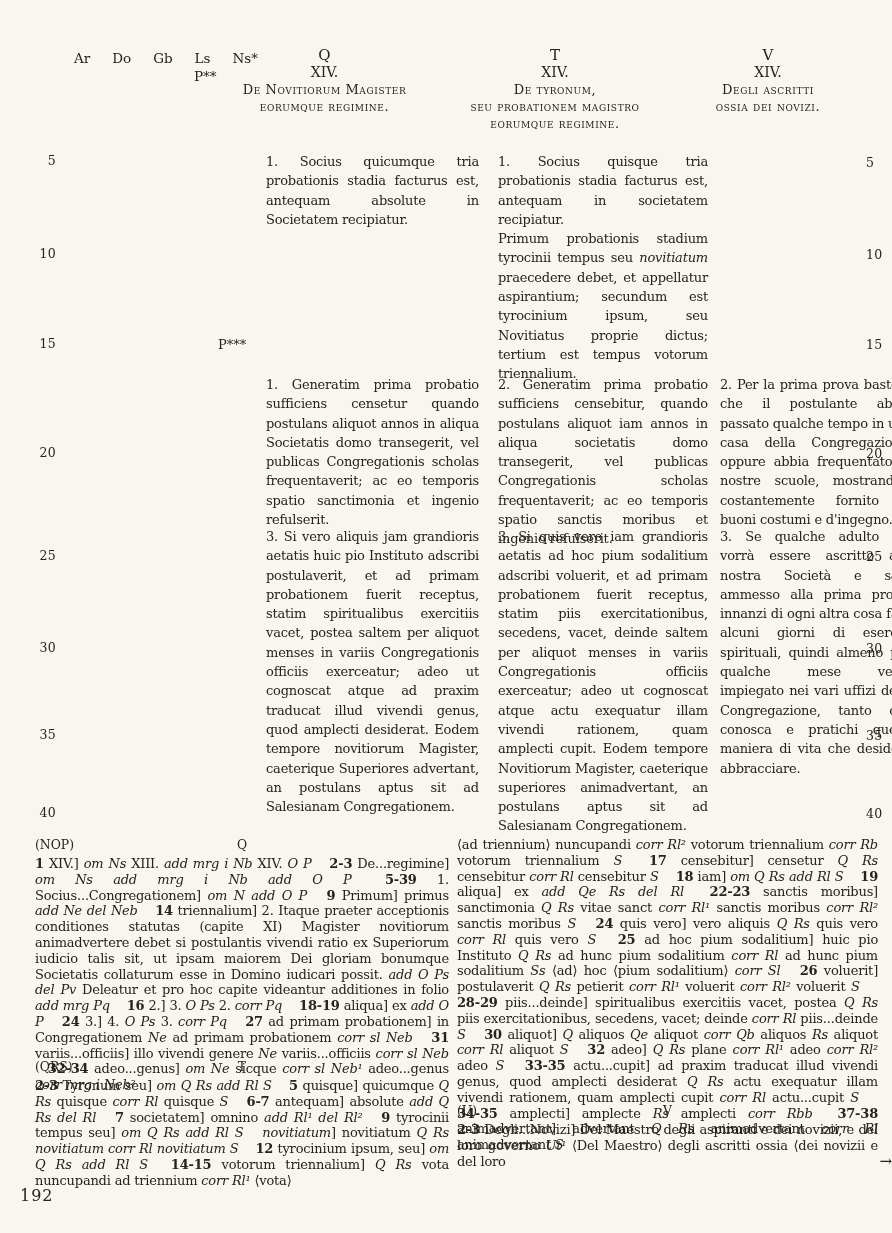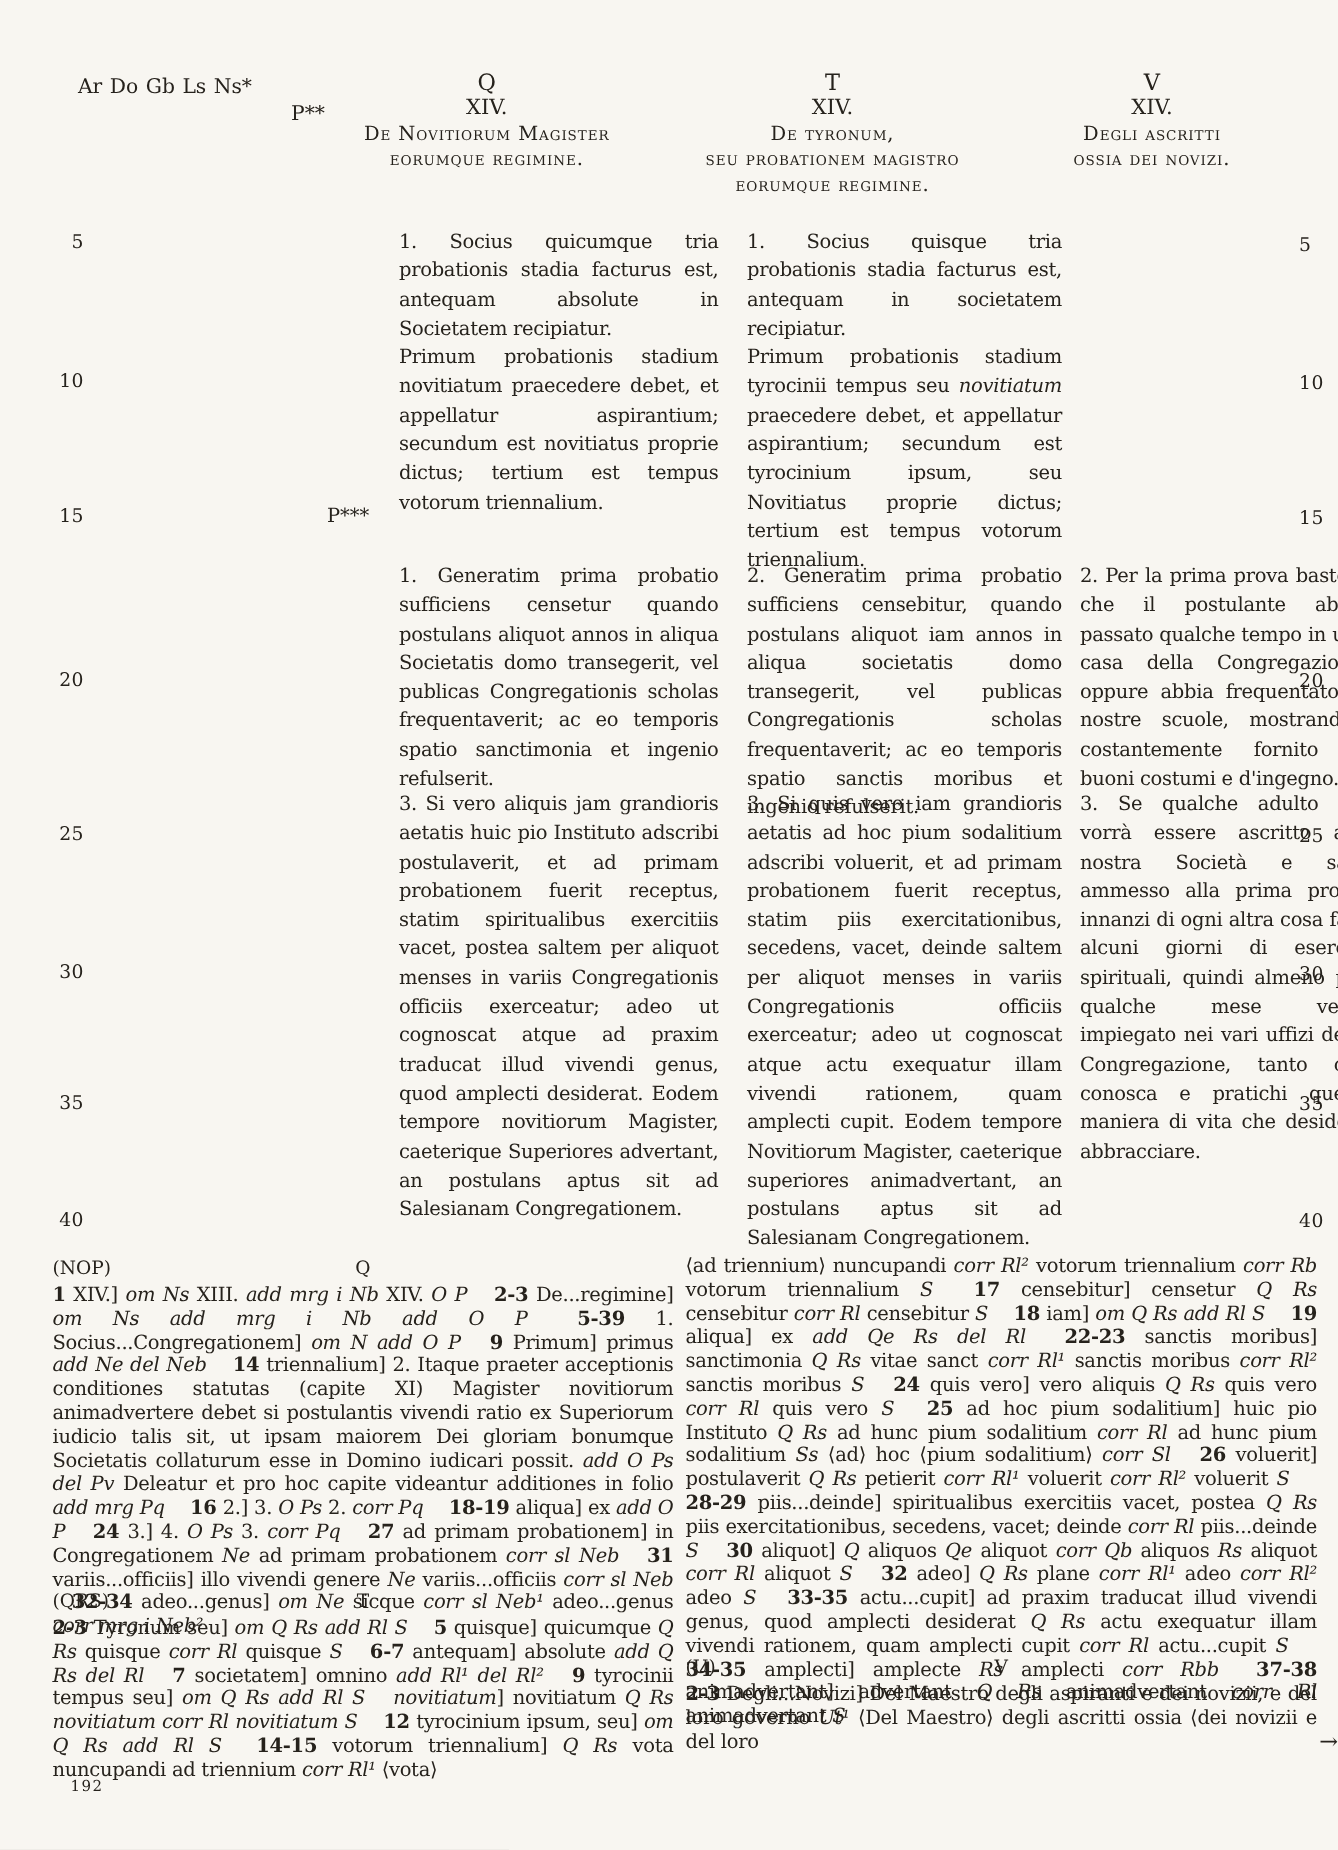--- a/index.html
+++ b/index.html
@@ -2,21 +2,21 @@
 <html><head>
 <meta charset="utf-8">
 <style>
   html,body{margin:0;padding:0;background:#e8e6e0;}
   .page{
     position:relative;width:892px;height:1233px;margin:0 auto;
     background:#f8f6f1;color:#26221c;overflow:hidden;
     font-family:"DejaVu Serif","Liberation Serif",serif;
   }
   
-  .sigla{position:absolute;left:52px;top:50px;display:flex;gap:5px;font-size:13.5px;}
+  .sigla{position:absolute;left:74px;top:50px;display:flex;gap:22px;font-size:13.5px;}
   .sigla-second{position:absolute;left:194px;top:68px;font-size:13.5px;}
   
   .colhead{position:absolute;text-align:center;}
   #head-q{left:218px;top:47px;width:213px;}
   #head-t{left:450px;top:47px;width:210px;}
   #head-v{left:672px;top:47px;width:192px;}
   .colhead .letter{font-size:15px;line-height:17px;}
   .colhead .chap{font-size:14px;line-height:17px;}
   .colhead .title{font-variant:small-caps;font-size:13px;line-height:17px;letter-spacing:.6px;}
   
@@ -41,21 +41,21 @@
   #app-nop{left:35px;top:836px;width:414px;}
   #app-qrs{left:35px;top:1042px;width:414px;margin-top:16px;}
   #app-right{left:457px;top:837px;width:421px;}
   #app-u{left:457px;top:1102px;width:421px;}
   .app-head{position:relative;font-size:12.4px;line-height:17px;margin-bottom:3px;}
   .app-head .letter{position:absolute;left:0;right:0;text-align:center;}
   .app{font-size:13px;line-height:15.8px;letter-spacing:-.2px;text-align:justify;}
   .app b{font-weight:bold;}
   .app i{font-style:italic;}
   .arrow{position:absolute;right:-14px;bottom:-1px;font-size:15px;}
-  .pagenum{position:absolute;left:47px;top:1186px;font-size:10px;letter-spacing:1px;}
+  .pagenum{position:absolute;left:20px;top:1186px;font-size:16px;letter-spacing:1px;}
 </style>
 </head>
 <body>
 
 <div class="page">
 
   <div class="sigla">
     <span>Ar</span>
     <span>Do</span>
     <span>Gb</span>
@@ -81,21 +81,20 @@
 
   <div class="colhead" id="head-v">
     <div class="letter">V</div>
     <div class="chap">XIV.</div>
     <div class="title">Degli ascritti</div>
     <div class="title">ossia dei novizi.</div>
   </div>
 
   <div class="para" id="q-p1">
     <div class="sub">1. Socius quicumque tria probationis stadia facturus est, antequam absolute in Societatem recipiatur.</div>
-    <div class="sub">Primum probationis stadium novitiatum praecedere debet, et appellatur aspirantium; secundum est novitiatus proprie dictus; tertium est tempus votorum triennalium.</div>
   </div>
   <div id="q-marker">P***</div>
   <div class="para" id="q-p2">1. Generatim prima probatio sufficiens censetur quando postulans aliquot annos in aliqua Societatis domo transegerit, vel publicas Congregationis scholas frequentaverit; ac eo temporis spatio sanctimonia et ingenio refulserit.</div>
   <div class="para" id="q-p3">3. Si vero aliquis jam grandioris aetatis huic pio Instituto adscribi postulaverit, et ad primam probationem fuerit receptus, statim spiritualibus exercitiis vacet, postea saltem per aliquot menses in variis Congregationis officiis exerceatur; adeo ut cognoscat atque ad praxim traducat illud vivendi genus, quod amplecti desiderat. Eodem tempore novitiorum Magister, caeterique Superiores advertant, an postulans aptus sit ad Salesianam Congregationem.</div>
 
   <div class="para" id="t-p1">
     <div class="sub">1. Socius quisque tria probationis stadia facturus est, antequam in societatem recipiatur.</div>
     <div class="sub">Primum probationis stadium tyrocinii tempus seu <i>novitiatum</i> praecedere debet, et appellatur aspirantium; secundum est tyrocinium ipsum, seu Novitiatus proprie dictus; tertium est tempus votorum triennalium.</div>
   </div>
   <div class="para" id="t-p2">2. Generatim prima probatio sufficiens censebitur, quando postulans aliquot iam annos in aliqua societatis domo transegerit, vel publicas Congregationis scholas frequentaverit; ac eo temporis spatio sanctis moribus et ingenio refulserit.</div>

